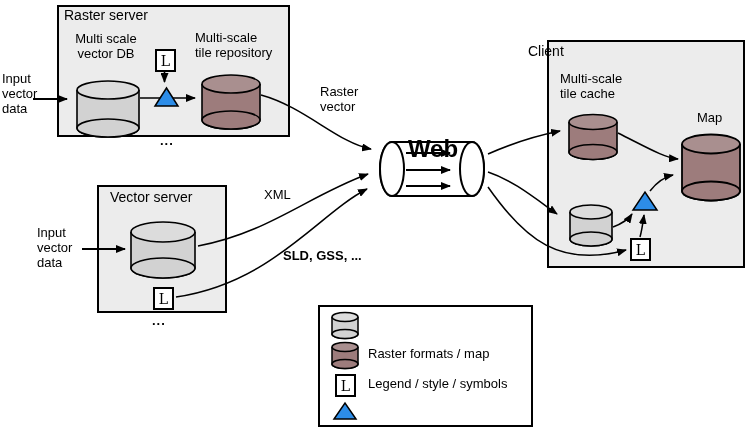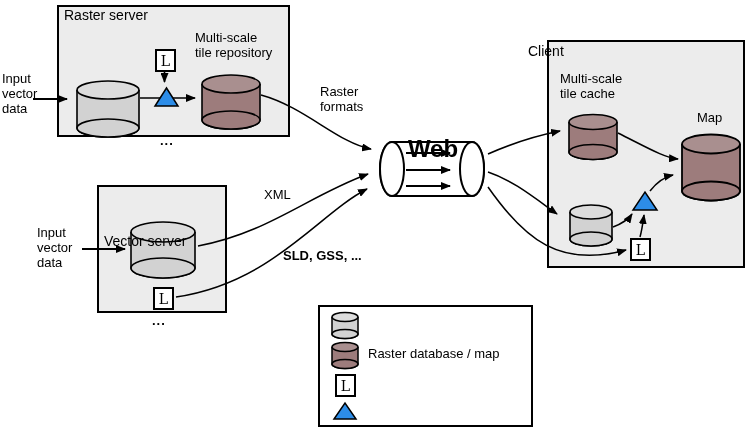--- a/index.html
+++ b/index.html
@@ -119,34 +119,37 @@
   <div class="lbox" style="left:335px;top:374px;">L</div>
 
   <div class="label" style="left:2px;top:71px;">Input
 vector
 data</div>
   <div class="label" style="left:37px;top:225px;">Input
 vector
 data</div>
 
   <div class="label title" style="left:64px;top:8px;">Raster server</div>
+  <div class="label center" style="left:64px;top:31px;width:84px;">Multi scale
+vector DB</div>
   <div class="label" style="left:195px;top:30px;">Multi-scale
 tile repository</div>
   <div class="label dots" style="left:160px;top:133px;">...</div>
 
-  <div class="label title" style="left:104px;top:190px;margin-top:44px;">Vector server</div>
+  <div class="label title" style="left:110px;top:190px;">Vector server</div>
   <div class="label dots" style="left:152px;top:313px;">...</div>
 
   <div class="label" style="left:320px;top:84px;">Raster
-formats</div>
+vector</div>
   <div class="label" style="left:264px;top:187px;">XML</div>
   <div class="label" style="left:283px;top:248px;font-weight:bold;">SLD, GSS, ...</div>
 
   <div class="label weblabel" style="left:393px;top:107px;width:80px;">Web</div>
 
   <div class="label title" style="left:528px;top:44px;">Client</div>
   <div class="label" style="left:560px;top:71px;">Multi-scale
 tile cache</div>
   <div class="label" style="left:697px;top:110px;">Map</div>
 
-  <div class="label" style="left:368px;top:346px;">Raster database / map</div>
+  <div class="label" style="left:368px;top:346px;">Raster formats / map</div>
+  <div class="label" style="left:368px;top:376px;">Legend / style / symbols</div>
 
 </div>
 
 </body></html>

